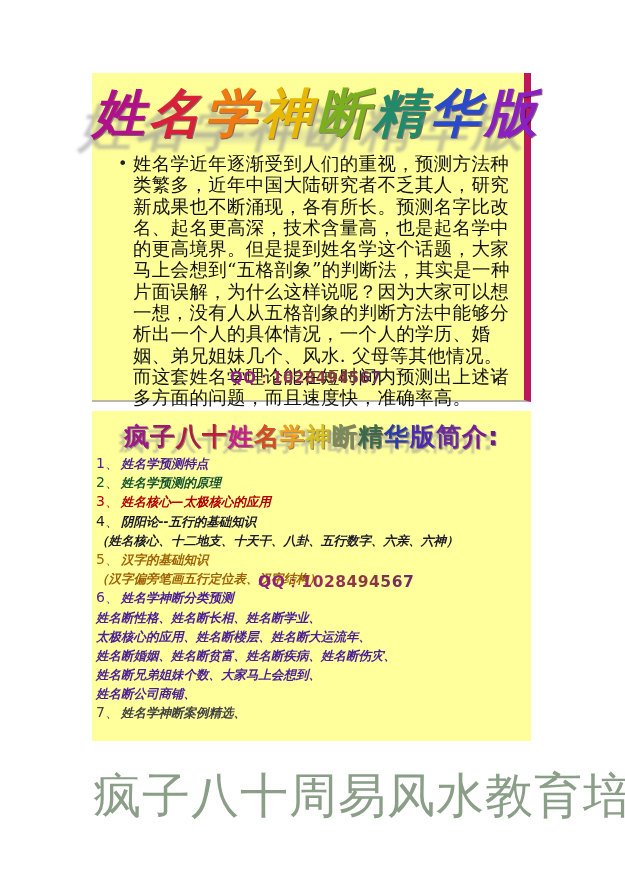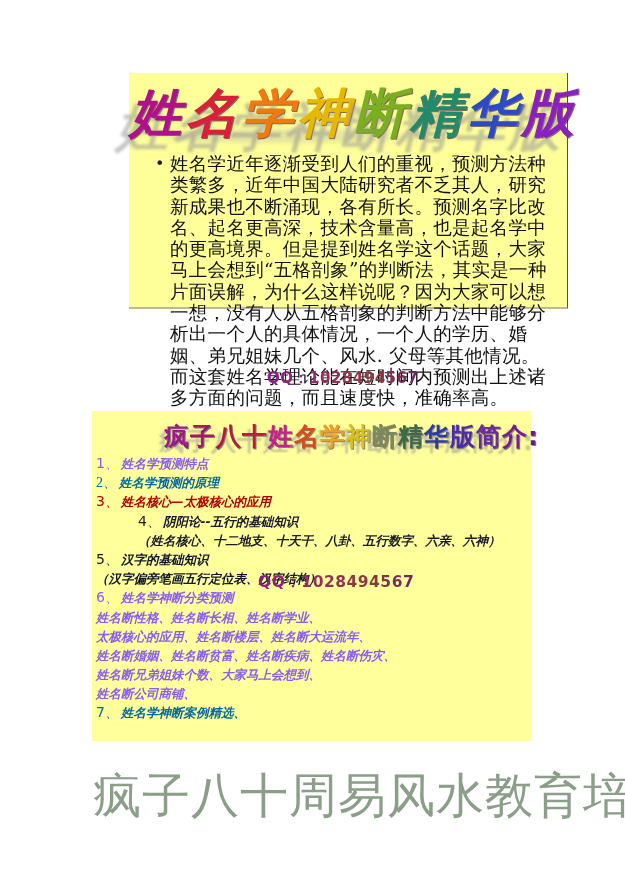--- a/index.html
+++ b/index.html
@@ -15,25 +15,24 @@
       font-family: "DejaVu Serif", "Liberation Serif", serif;
     }
     .panel {
       position: absolute;
       left: 92px;
       width: 439px;
       background: #ffff99;
     }
     #panel1 {
       top: 73px;
-      height: 236px;
+      height: 329px;
       border-bottom: 2px solid #b9b7a8;
-      border-right: 1px solid #be185d;
+      border-right: 7px solid #be185d;
       box-sizing: border-box;
-      margin-left: 37px;
     }
     #panel2 {
       top: 411px;
       height: 330px;
       background: #ffff9c;
     }
     
     .wordart {
       position: absolute;
       left: 0;
@@ -102,21 +101,20 @@
     }
     #qq1 {
       left: 138px;
       top: 296px;
     }
     
     #title2 {
       top: 9px;
       font-size: 25px;
       letter-spacing: 1px;
-      padding-left: 40px;
     }
     #title2 .ch {
       text-shadow: -5px 5px 2px rgba(150,150,150,0.55), 1px 1px 0 rgba(40,0,40,0.5);
     }
     .list {
       position: absolute;
       left: 4px;
       top: 43px;
       width: 432px;
       font-family: "DejaVu Sans", sans-serif;
@@ -129,26 +127,26 @@
       white-space: nowrap;
       height: 19.2px;
       position: relative;
     }
     .list .num {
       font-style: normal;
       font-weight: normal;
       font-size: 14px;
       margin-right: 2px;
     }
-    .c-red { color: #8b5cf6; }
-    .c-navy { color: #0369a1; font-family: Liberation Serif, serif; }
+    .c-red { color: #4c1d95; }
+    .c-navy { color: #14532d; }
     .c-darkred { color: #b00000; }
-    .c-black { color: #1a1a2a; margin-left: 42px; }
-    .c-blue { color: #0f172a; }
-    .c-green { color: #0369a1; }
+    .c-black { color: #1a1a2a; }
+    .c-blue { color: #a16207; }
+    .c-green { color: #404040; }
     #qq2 {
       left: 166px;
       top: 161px;
       font-size: 15.5px;
     }
     .footer {
       position: absolute;
       left: 93px;
       top: 764px;
       font-family: "DejaVu Serif", serif;

